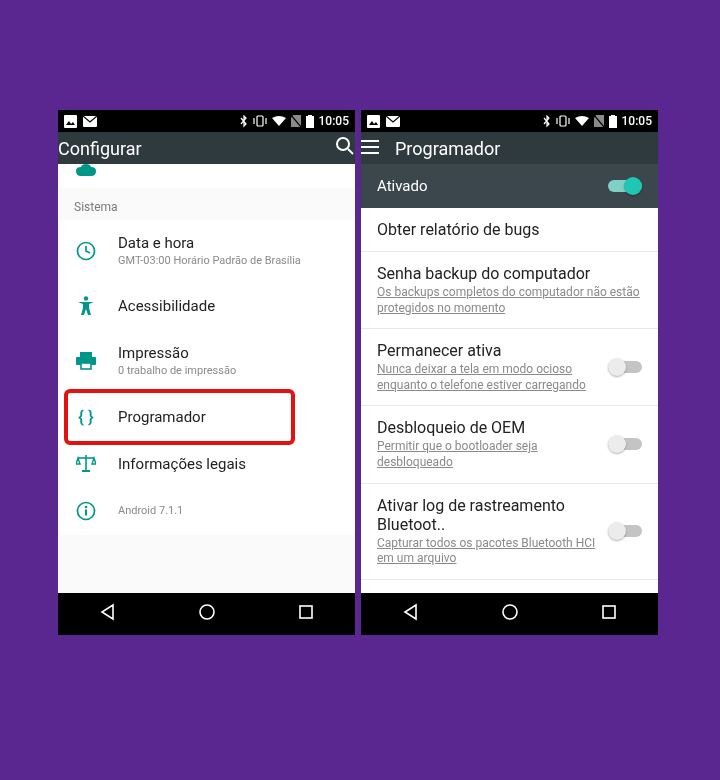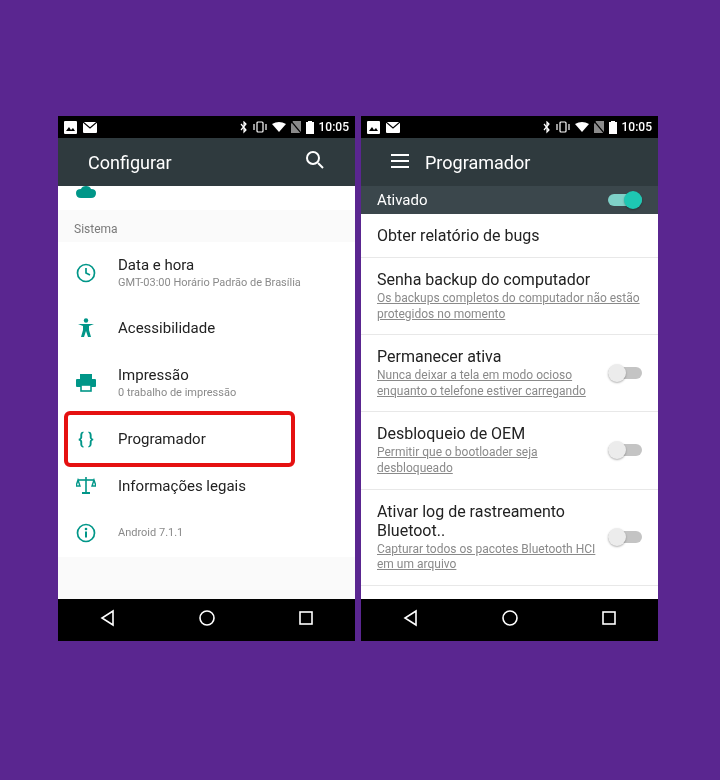--- a/index.html
+++ b/index.html
@@ -5,21 +5,21 @@
   * { box-sizing: border-box; margin: 0; padding: 0; }
   body {
     background: #5a2690;
     width: 720px;
     height: 780px;
     font-family: Roboto, Arial, sans-serif;
     position: relative;
   }
   .phones {
     position: absolute;
-    top: 116px;
+    top: 110px;
     left: 58px;
     display: flex;
     gap: 6px;
   }
   .phone {
     width: 297px;
     height: 525px;
     background: #ffffff;
     display: flex;
     flex-direction: column;
@@ -36,33 +36,33 @@
     padding: 0 6px;
   }
   .statusbar .sb-left { display: flex; gap: 6px; align-items: center; }
   .statusbar .sb-right { margin-left: auto; display: flex; gap: 5px; align-items: center; }
   .statusbar svg { display: block; }
   .sb-time { font-weight: 500; font-size: 12px; }
   
   .appbar {
     background: #2f3a3e;
     color: #ffffff;
-    height: 48px;
-    display: flex;
-    align-items: center;
-    padding: 0 30px;
+    height: 32px;
+    display: flex;
+    align-items: center;
+    padding: 0 0;
     gap: 16px;
   }
   .appbar-title { font-size: 18px; font-weight: 400; }
   .appbar .ab-right { margin-left: auto; }
   
   .subbar {
     background: #3b474c;
     color: #ffffff;
-    height: 28px;
+    height: 44px;
     display: flex;
     align-items: center;
     padding: 0 16px;
     justify-content: space-between;
   }
   .subbar span { font-size: 15px; }
   
   .content {
     flex: 1;
     overflow: hidden;

